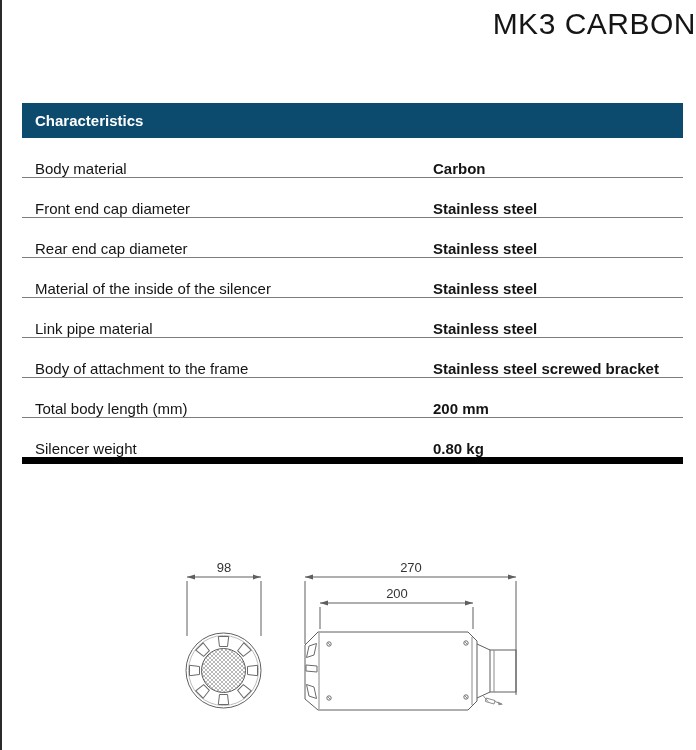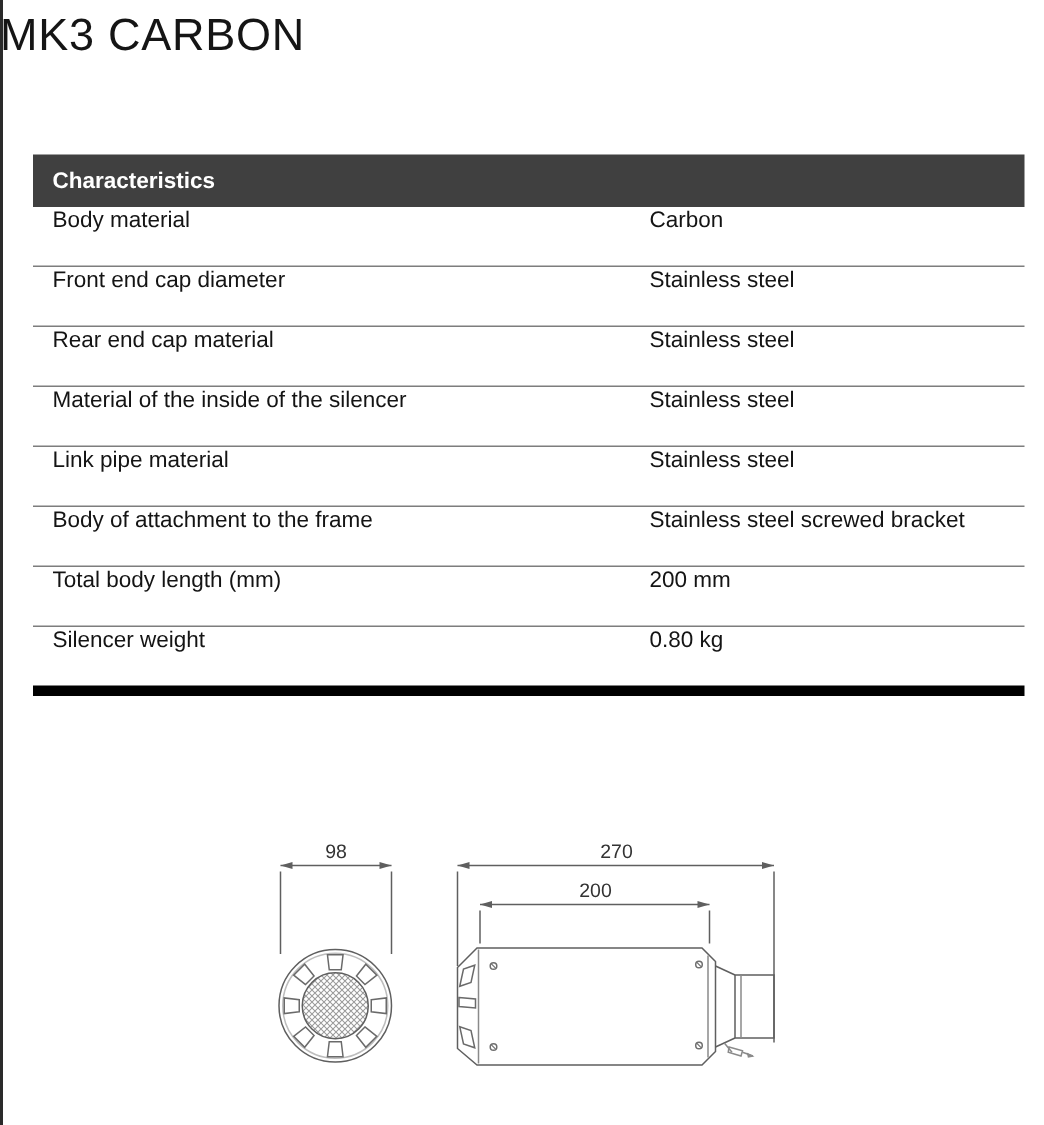--- a/index.html
+++ b/index.html
@@ -5,37 +5,37 @@
   html,body { margin:0; padding:0; }
   body {
     width:696px; height:750px; position:relative; background:#ffffff;
     font-family:"Liberation Sans", sans-serif; overflow:hidden;
   }
   .left-edge {
     position:absolute; left:0; top:0; width:2px; height:750px; background:#2a2a2a;
   }
   .page-title {
     position:absolute; top:7px; left:0; width:696px;
-    text-align:left; font-size:30px; font-weight:400; color:#151515;
+    text-align:right; font-size:30px; font-weight:400; color:#151515;
     letter-spacing:0.5px;
   }
   .spec-table {
     position:absolute; left:22px; top:103px; width:661px;
   }
   .table-header {
-    background:#404040; color:#ffffff; font-weight:bold; font-size:15px;
+    background:#0c4a6e; color:#ffffff; font-weight:bold; font-size:15px;
     height:35px; line-height:35px; padding-left:13px; box-sizing:border-box;
   }
   .row {
-    display:flex; align-items:flex-start; height:39px;
+    display:flex; align-items:flex-end; height:39px;
     border-bottom:1px solid #7d7d7d;
     font-size:15px; color:#141414;
   }
   .cell.label { width:411px; padding-left:13px; box-sizing:border-box; }
-  .cell.value { flex:1; }
+  .cell.value { flex:1;font-weight:bold; }
   .row:last-child { border-bottom:7px solid #000000; }
   .drawing-svg {
     position:absolute; left:0; top:548px; width:696px; height:202px;
   }
   .dim-text {
     font-family:"Liberation Sans", sans-serif; font-size:13px; fill:#333333;
   }
 </style>
 </head>
 <body>
@@ -49,21 +49,21 @@
   <div>
       <div class="row">
         <div class="cell label">Body material</div>
         <div class="cell value">Carbon</div>
       </div>
       <div class="row">
         <div class="cell label">Front end cap diameter</div>
         <div class="cell value">Stainless steel</div>
       </div>
       <div class="row">
-        <div class="cell label">Rear end cap material</div>
+        <div class="cell label">Rear end cap diameter</div>
         <div class="cell value">Stainless steel</div>
       </div>
       <div class="row">
         <div class="cell label">Material of the inside of the silencer</div>
         <div class="cell value">Stainless steel</div>
       </div>
       <div class="row">
         <div class="cell label">Link pipe material</div>
         <div class="cell value">Stainless steel</div>
       </div>

